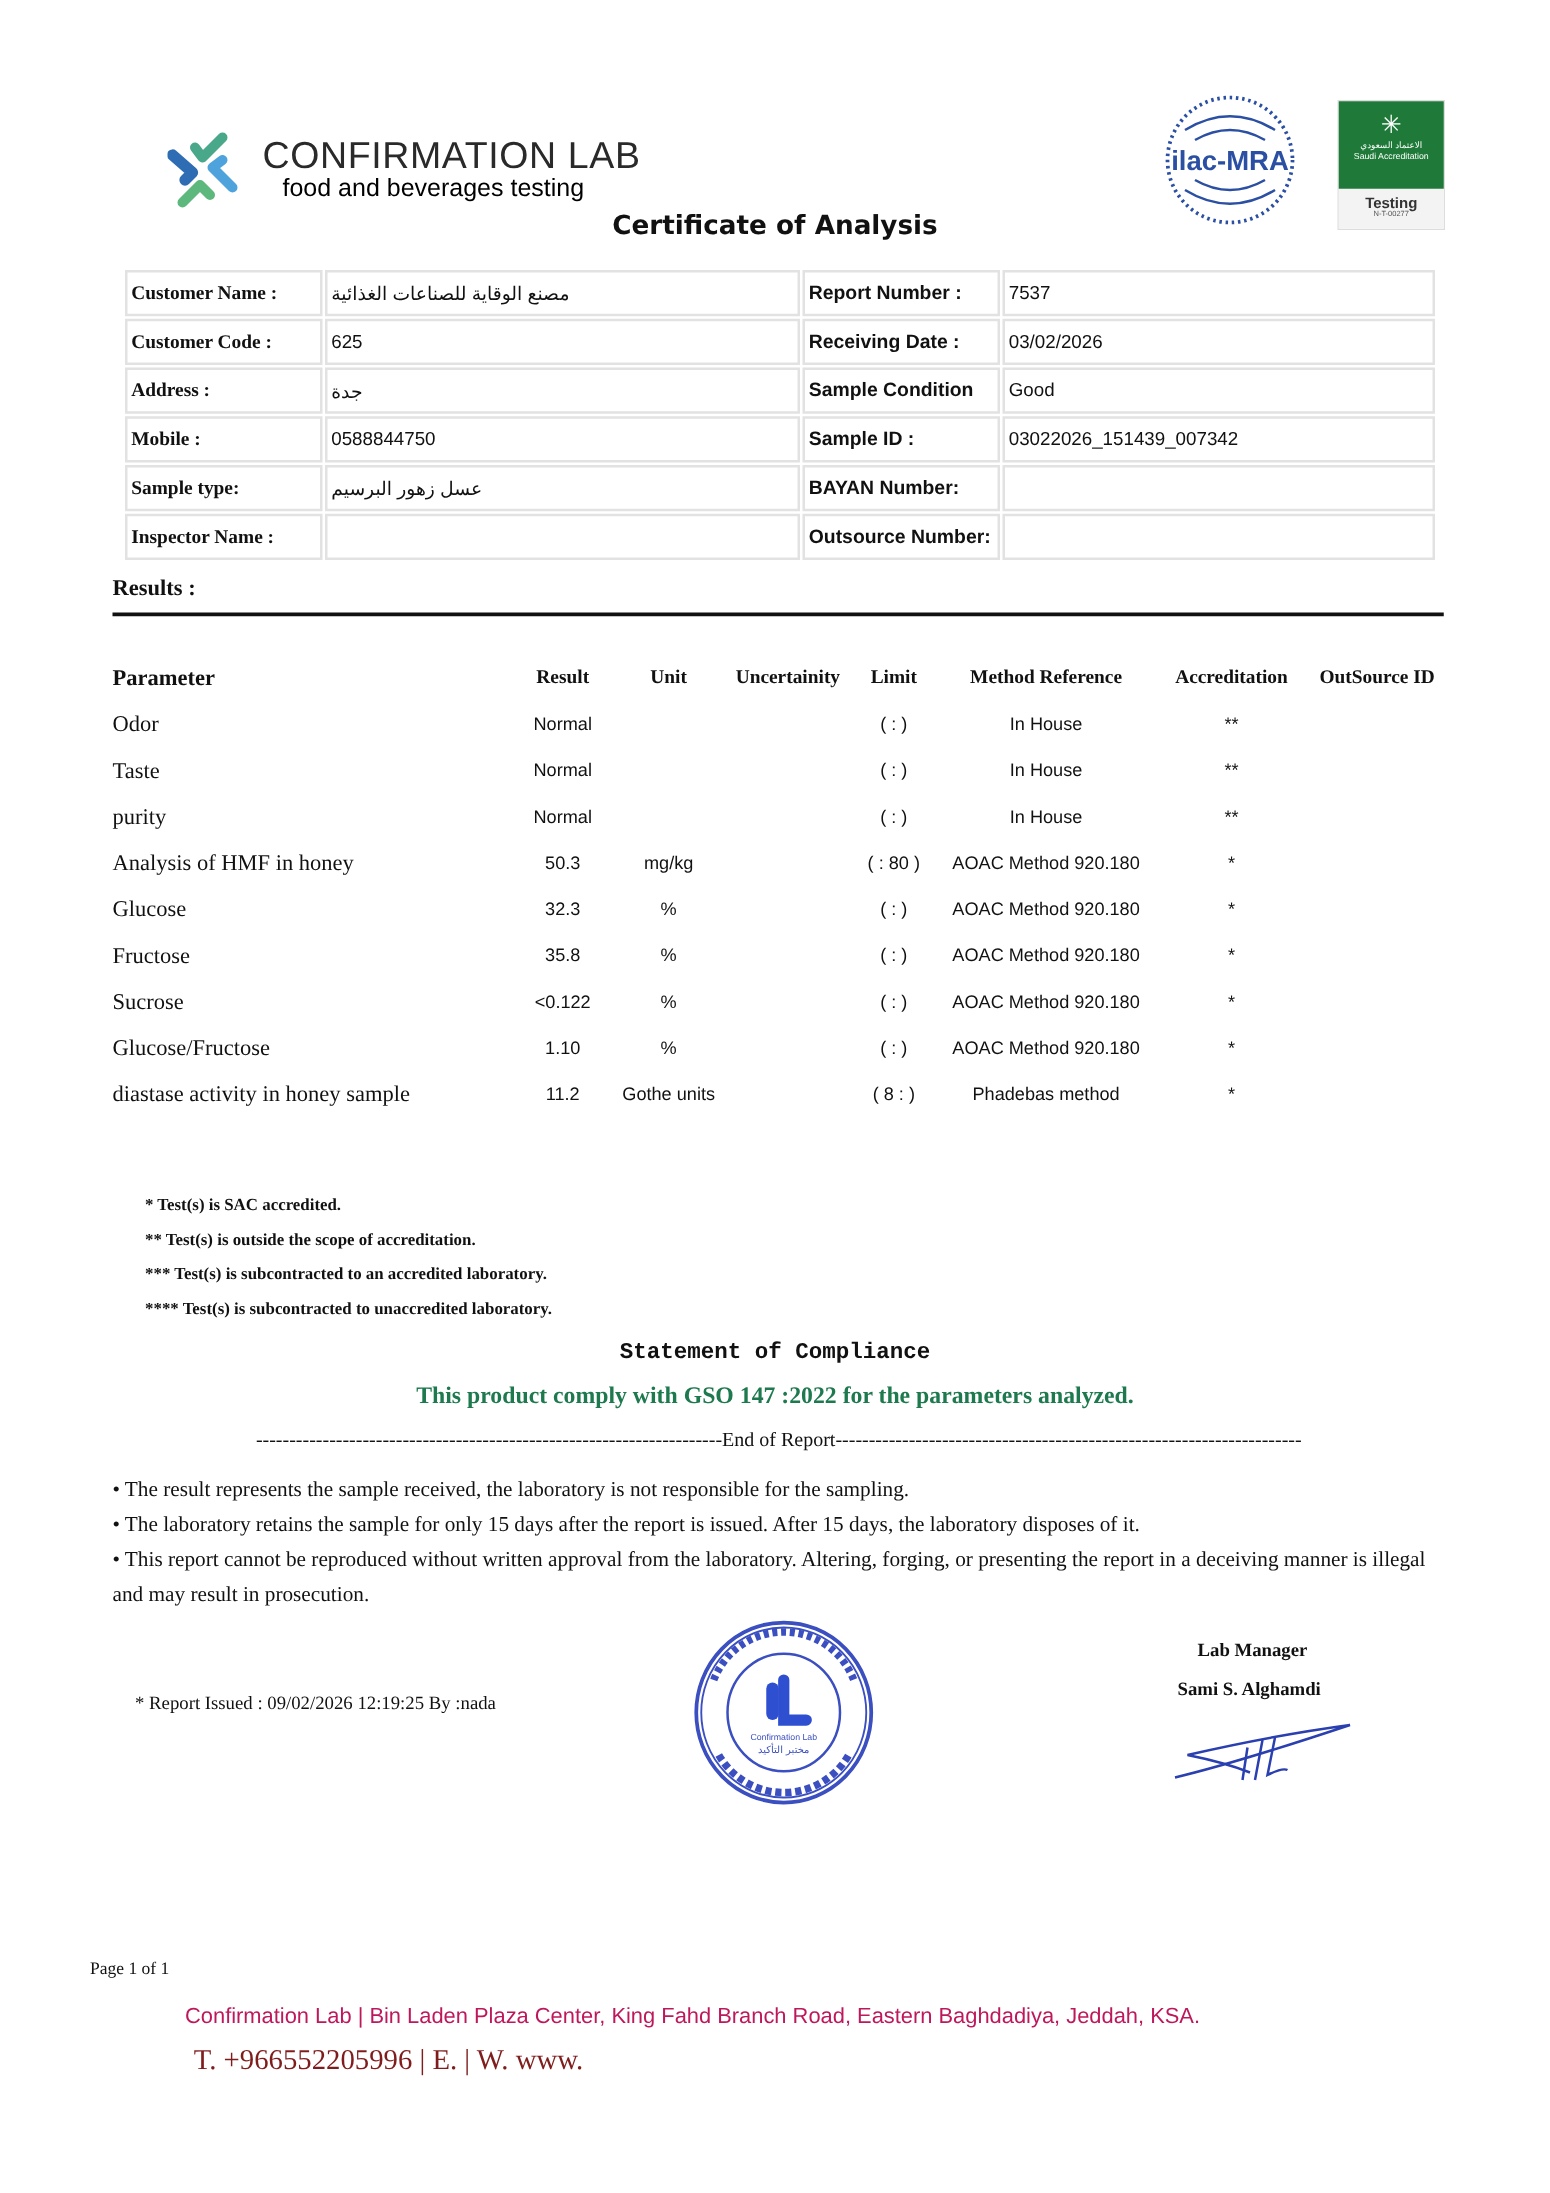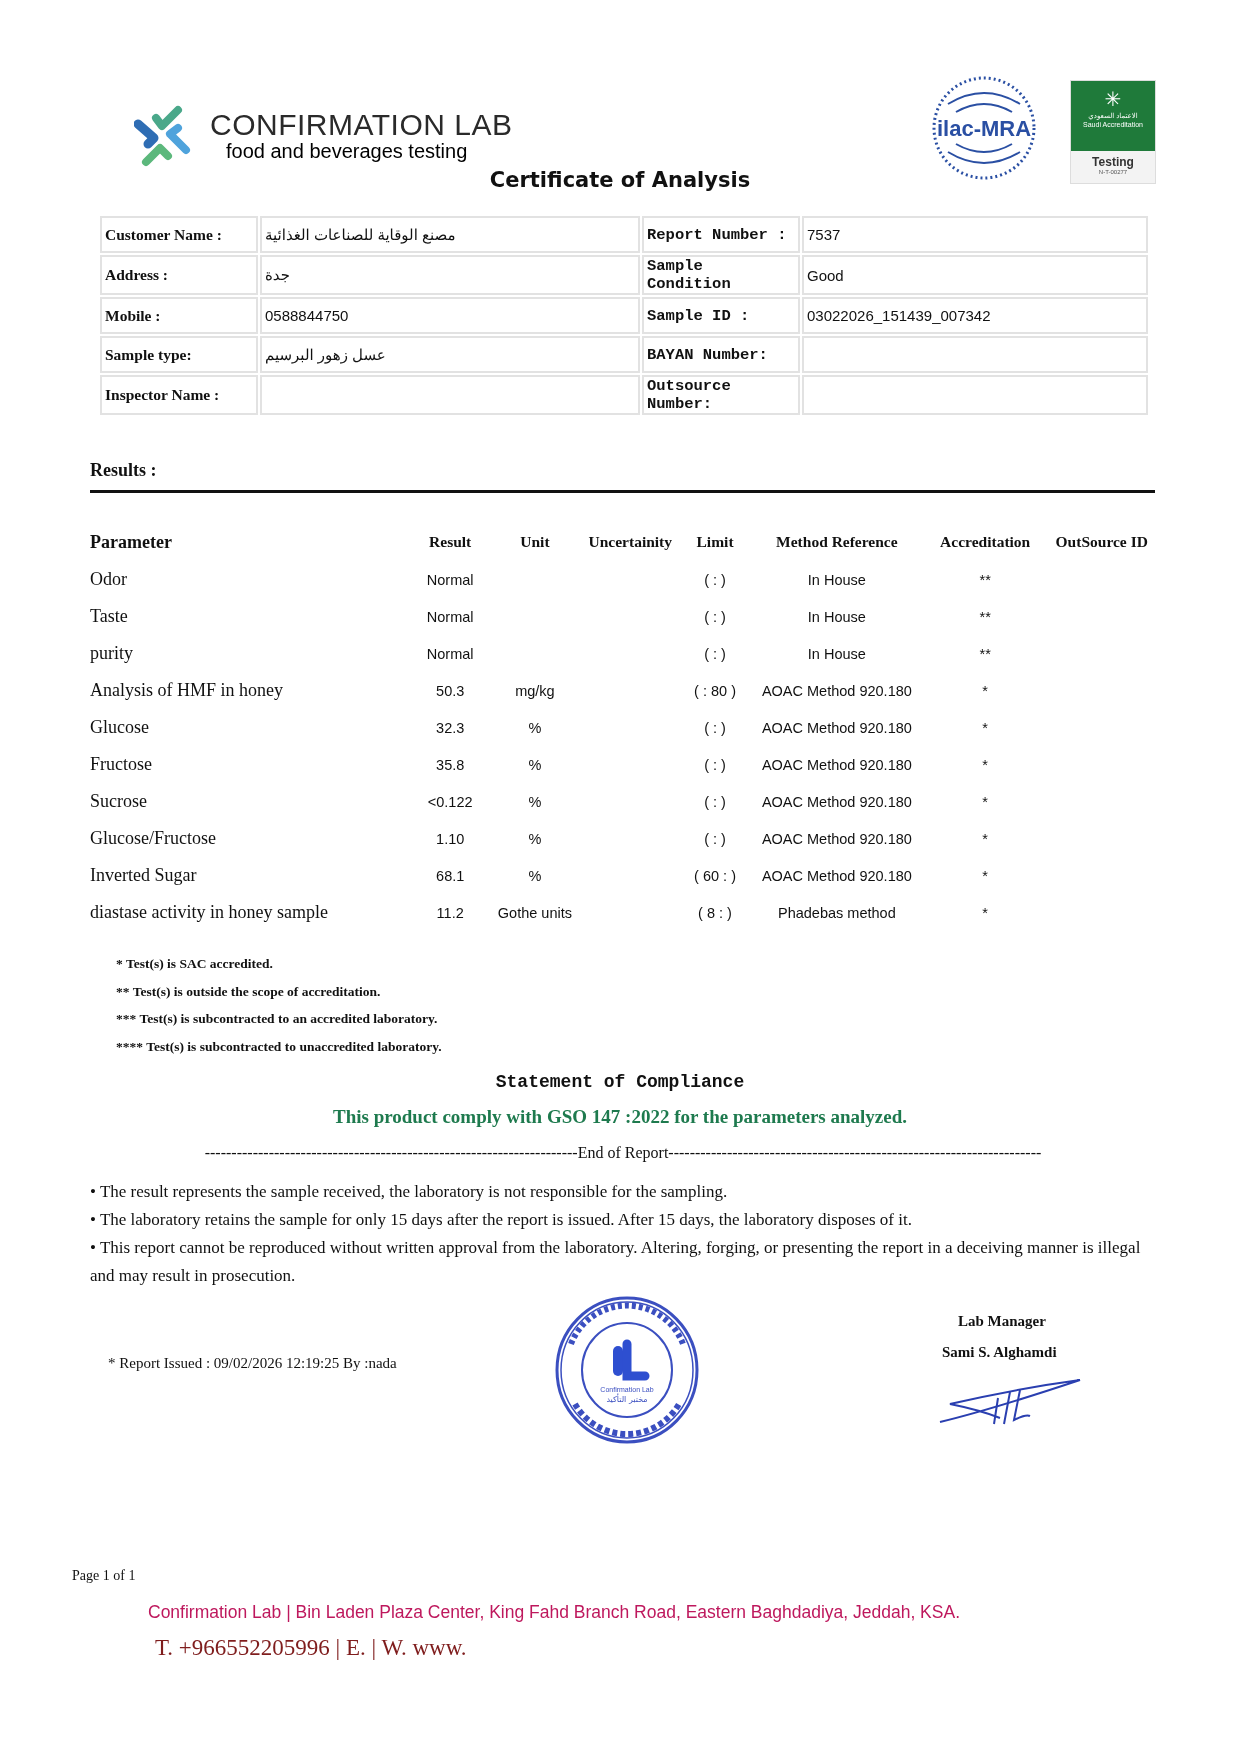--- a/index.html
+++ b/index.html
@@ -22,21 +22,21 @@
   .sac-bottom .t { font-size: 12px; font-weight: bold; color: #333; padding-top: 4px; text-align: center; }
   .sac-bottom .n { font-size: 6px; color: #555; }
 
   .doc-title { left: 0; width: 1240px; top: 168px; text-align: center; font-size: 21px; font-weight: bold; font-family: "DejaVu Sans", sans-serif; }
 
   
   .info { left: 98px; top: 214px; width: 1052px; border-collapse: separate; border-spacing: 2px; }
   .info td { border: 2px solid #e2e2e2; height: 33px; padding: 0 3px; font-size: 15px; vertical-align: middle; }
   .info td.lbl { font-weight: bold; font-family: "Liberation Serif", serif; font-size: 15.5px; width: 148px; }
   .info td.val { width: 370px; }
-  .info td.lbl2 { font-weight: bold; font-family: Liberation Mono, monospace; font-size: 15.5px; width: 148px; }
+  .info td.lbl2 { font-weight: bold; font-family: Liberation Sans, sans-serif; font-size: 15.5px; width: 148px; }
   .rtl { direction: rtl; text-align: left; unicode-bidi: plaintext; }
 
   .results-heading { left: 90px; top: 460px; font-size: 18px; font-weight: bold; font-family: "Liberation Serif", serif; }
   .results-rule { left: 90px; top: 490px; width: 1065px; height: 3px; background: #111; }
 
   
   .res { left: 90px; top: 523px; width: 1070px; border-collapse: collapse; }
   .res th { font-family: "Liberation Serif", serif; font-weight: bold; font-size: 15.5px; text-align: center; height: 38px; padding: 0; white-space: nowrap; }
   .res th.param { text-align: left; font-size: 18px; }
   .res td { height: 37px; text-align: center; font-size: 14.5px; padding: 0; white-space: nowrap; }
@@ -109,20 +109,26 @@
 
 <table class="abs info">
   <tbody id="info-body">
       <tr>
         <td class="lbl">Customer Name :</td>
         <td class="val rtl">مصنع الوقاية للصناعات الغذائية</td>
         <td class="lbl2">Report Number :</td>
         <td class="val2">7537</td>
       </tr>
       <tr>
+        <td class="lbl">Customer Code :</td>
+        <td class="val">625</td>
+        <td class="lbl2">Receiving Date :</td>
+        <td class="val2">03/02/2026</td>
+      </tr>
+      <tr>
         <td class="lbl">Address :</td>
         <td class="val rtl">جدة</td>
         <td class="lbl2">Sample Condition</td>
         <td class="val2">Good</td>
       </tr>
       <tr>
         <td class="lbl">Mobile :</td>
         <td class="val">0588844750</td>
         <td class="lbl2">Sample ID :</td>
         <td class="val2">03022026_151439_007342</td>
@@ -233,30 +239,20 @@
         <td class="param">Glucose/Fructose</td>
         <td>1.10</td>
         <td>%</td>
         <td></td>
         <td>( : )</td>
         <td>AOAC Method 920.180</td>
         <td>*</td>
         <td></td>
       </tr>
       <tr>
-        <td class="param">Inverted Sugar</td>
-        <td>68.1</td>
-        <td>%</td>
-        <td></td>
-        <td>( 60 : )</td>
-        <td>AOAC Method 920.180</td>
-        <td>*</td>
-        <td></td>
-      </tr>
-      <tr>
         <td class="param">diastase activity in honey sample</td>
         <td>11.2</td>
         <td>Gothe units</td>
         <td></td>
         <td>( 8 : )</td>
         <td>Phadebas method</td>
         <td>*</td>
         <td></td>
       </tr>
     </tbody>

